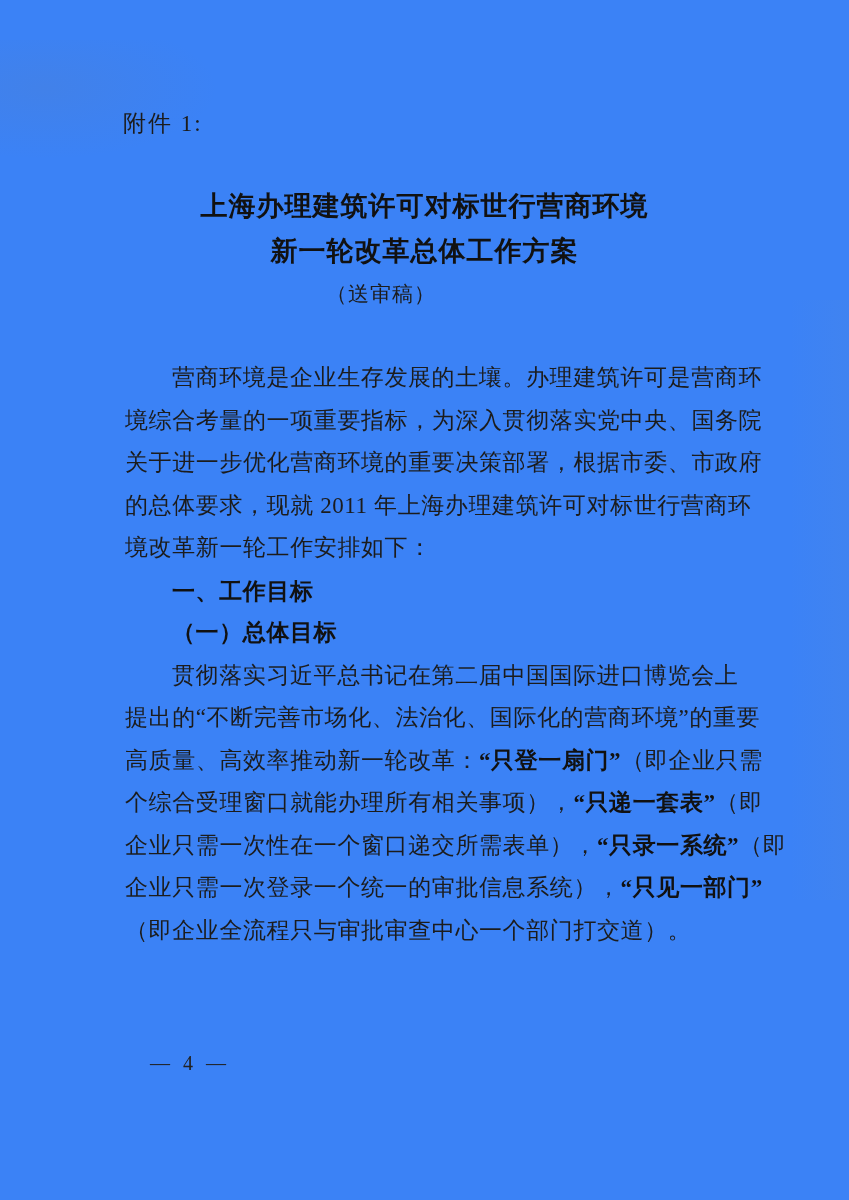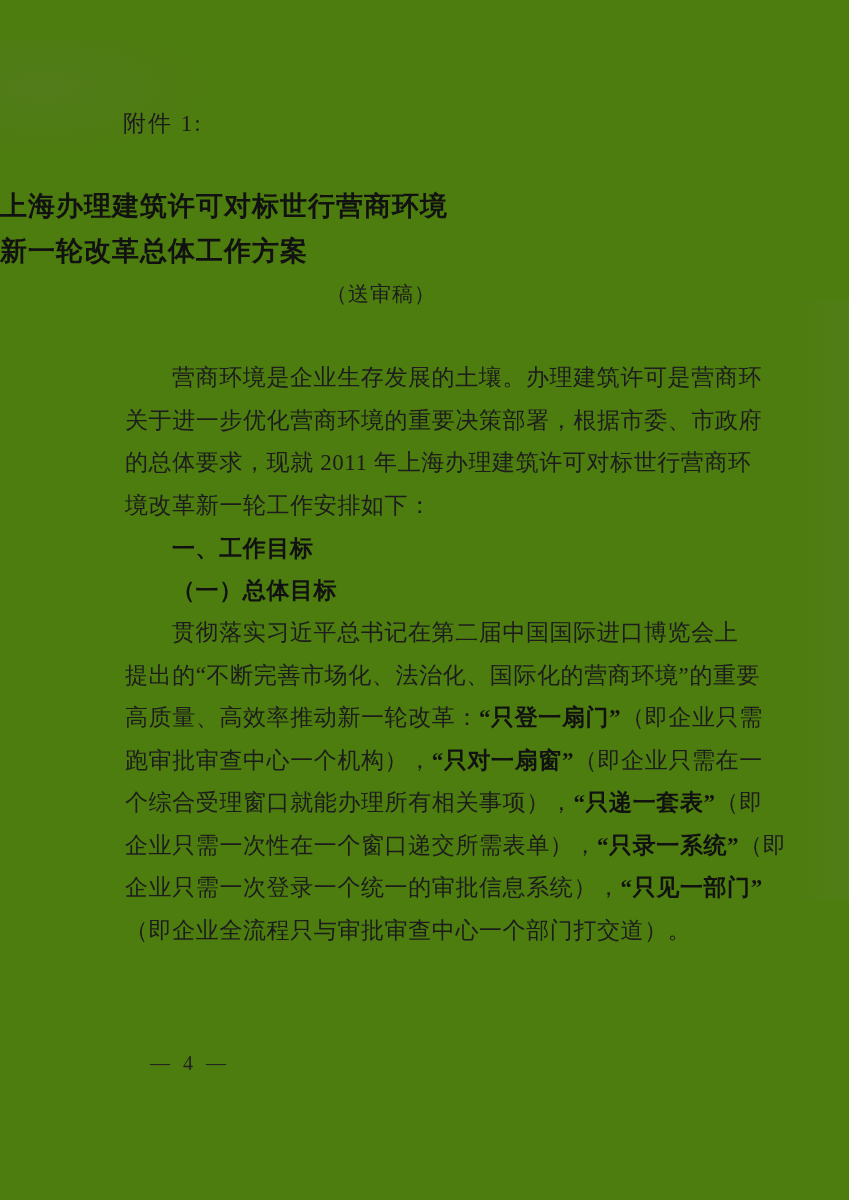--- a/index.html
+++ b/index.html
@@ -2,21 +2,21 @@
 <html><head>
 <meta charset="utf-8">
 <style>
   html, body { margin: 0; padding: 0; }
   body { background: #e8e8e8; }
   .page {
     position: relative;
     width: 849px;
     height: 1200px;
     margin: 0 auto;
-    background: #4d7c0f;
+    background: #3b82f6;
     overflow: hidden;
     font-family: "Liberation Serif", serif;
     color: #1c1c1c;
   }
   
   .smudge-top-left {
     position: absolute; left: 0; top: 40px; width: 220px; height: 120px;
     background: radial-gradient(ellipse at 20% 40%, rgba(120,120,120,0.10), rgba(120,120,120,0) 70%);
     pointer-events: none;
   }
@@ -30,21 +30,21 @@
     left: 123px;
     top: 108px;
     font-size: 23px;
     letter-spacing: 2px;
   }
   .title-block {
     position: absolute;
     left: 0;
     top: 184px;
     width: 849px;
-    text-align: left;
+    text-align: center;
     font-family: "Liberation Sans", sans-serif;
     font-weight: 700;
     font-size: 27px;
     line-height: 45px;
     letter-spacing: 1px;
     color: #111;
   }
   .subtitle {
     position: absolute;
     left: 0;
@@ -99,29 +99,29 @@
 
   <div class="title-block">
     <div>上海办理建筑许可对标世行营商环境</div>
     <div>新一轮改革总体工作方案</div>
   </div>
 
   <div class="subtitle">（送审稿）</div>
 
   <div class="document-body">
       <div class="line indent"><span>营商环境是企业生存发展的土壤。办理建筑许可是营商环</span></div>
+      <div class="line"><span>境综合考量的一项重要指标，为深入贯彻落实党中央、国务院</span></div>
       <div class="line"><span>关于进一步优化营商环境的重要决策部署，根据市委、市政府</span></div>
       <div class="line"><span>的总体要求，现就 2011 年上海办理建筑许可对标世行营商环</span></div>
       <div class="line"><span>境改革新一轮工作安排如下：</span></div>
       <div class="line indent heading1"><span class="bold">一、工作目标</span></div>
       <div class="line indent heading2"><span class="bold">（一）总体目标</span></div>
       <div class="line indent"><span>贯彻落实习近平总书记在第二届中国国际进口博览会上</span></div>
       <div class="line"><span>提出的“不断完善市场化、法治化、国际化的营商环境”的重要</span></div>
       <div class="line"><span>高质量、高效率推动新一轮改革：</span><span class="bold">“只登一扇门”</span><span>（即企业只需</span></div>
-      <div class="line"><span>跑审批审查中心一个机构），</span><span class="bold">“只对一扇窗”</span><span>（即企业只需在一</span></div>
       <div class="line"><span>个综合受理窗口就能办理所有相关事项），</span><span class="bold">“只递一套表”</span><span>（即</span></div>
       <div class="line"><span>企业只需一次性在一个窗口递交所需表单），</span><span class="bold">“只录一系统”</span><span>（即</span></div>
       <div class="line"><span>企业只需一次登录一个统一的审批信息系统），</span><span class="bold">“只见一部门”</span></div>
       <div class="line"><span>（即企业全流程只与审批审查中心一个部门打交道）。</span></div>
     </div>
 
   <div class="page-footer">— 4 —</div>
 </div>
 
 </body></html>

